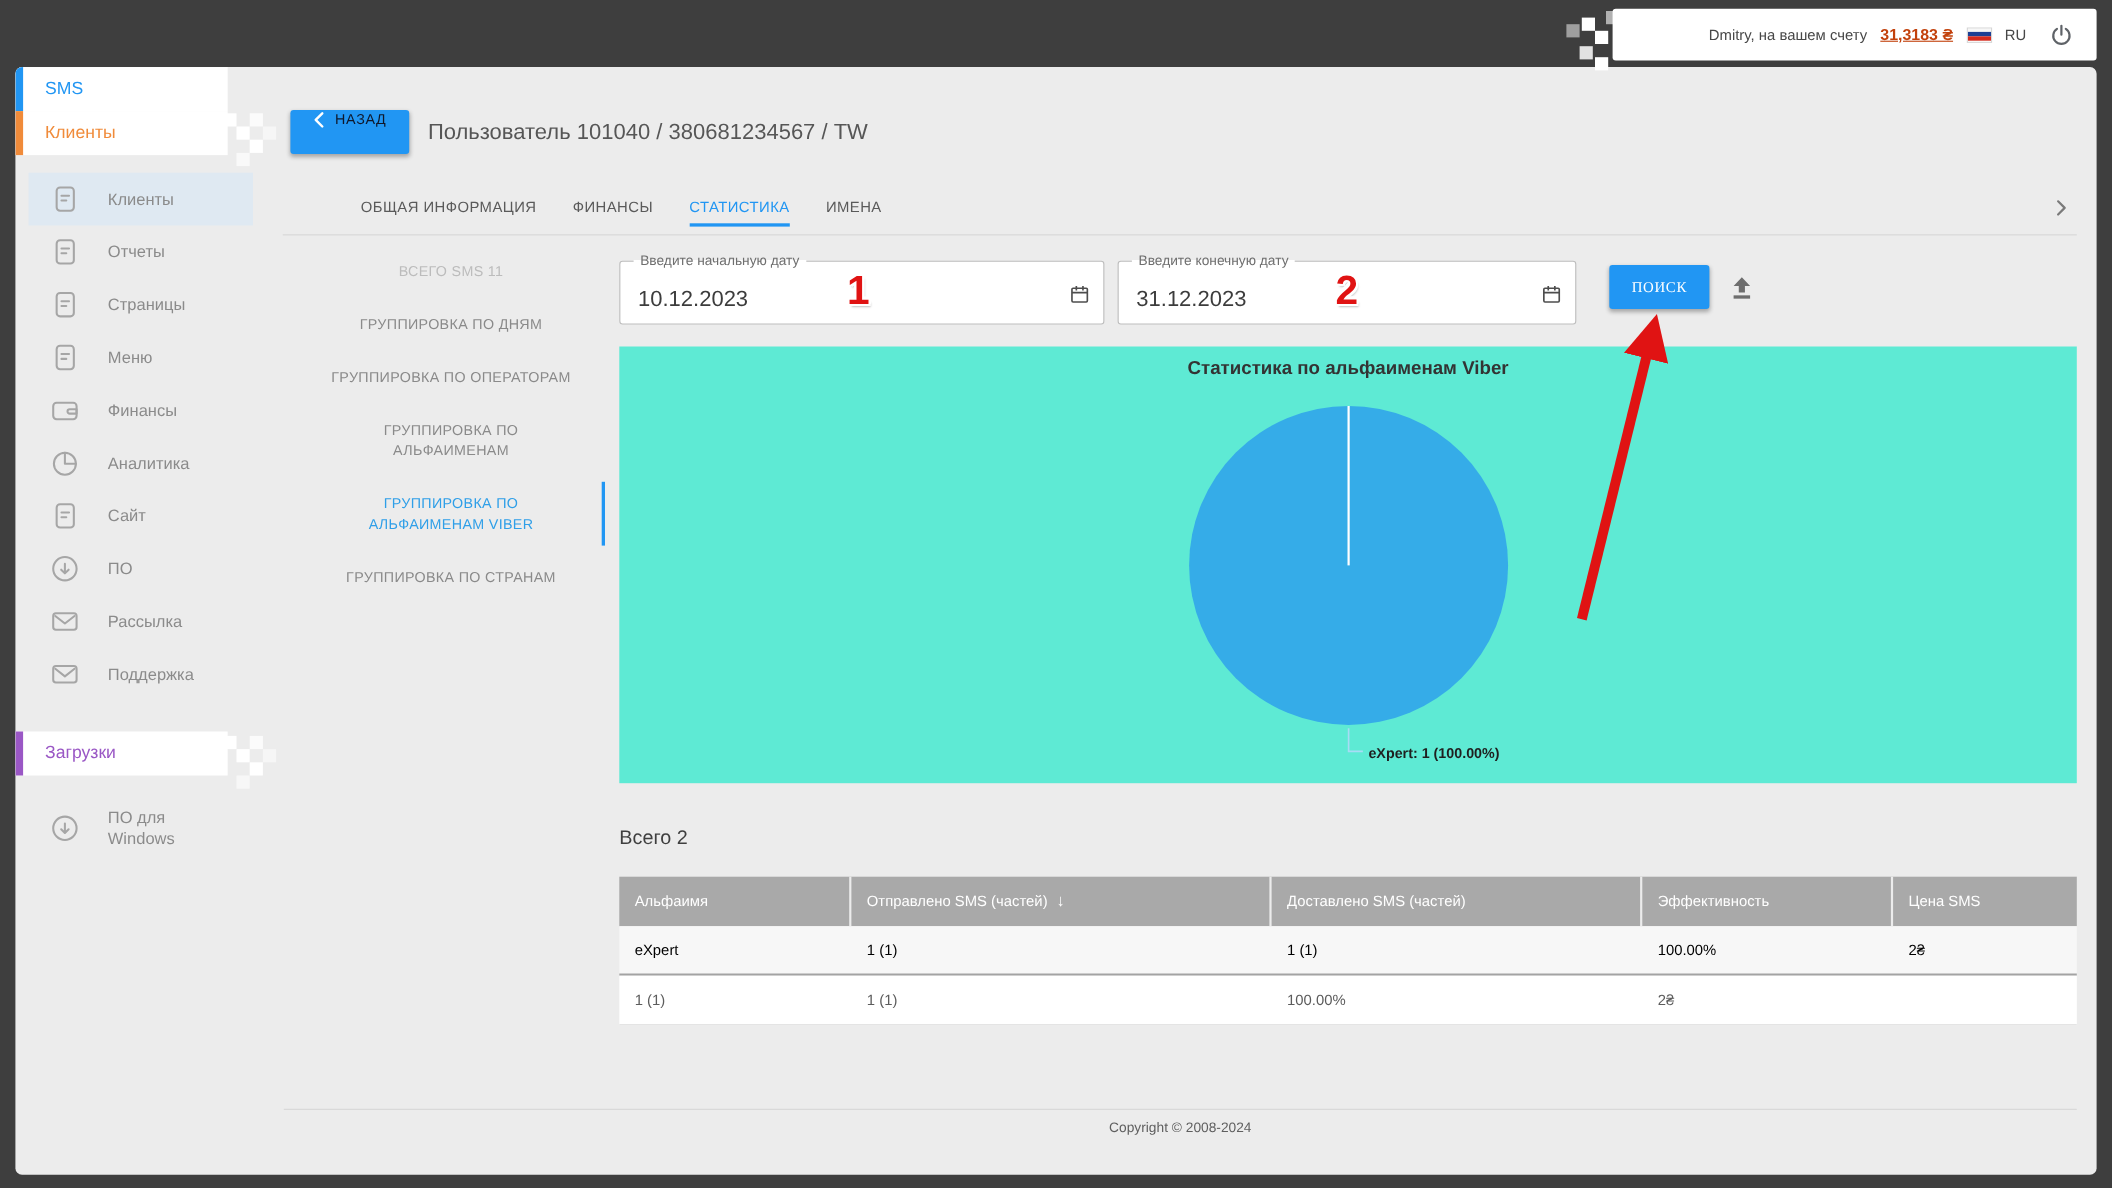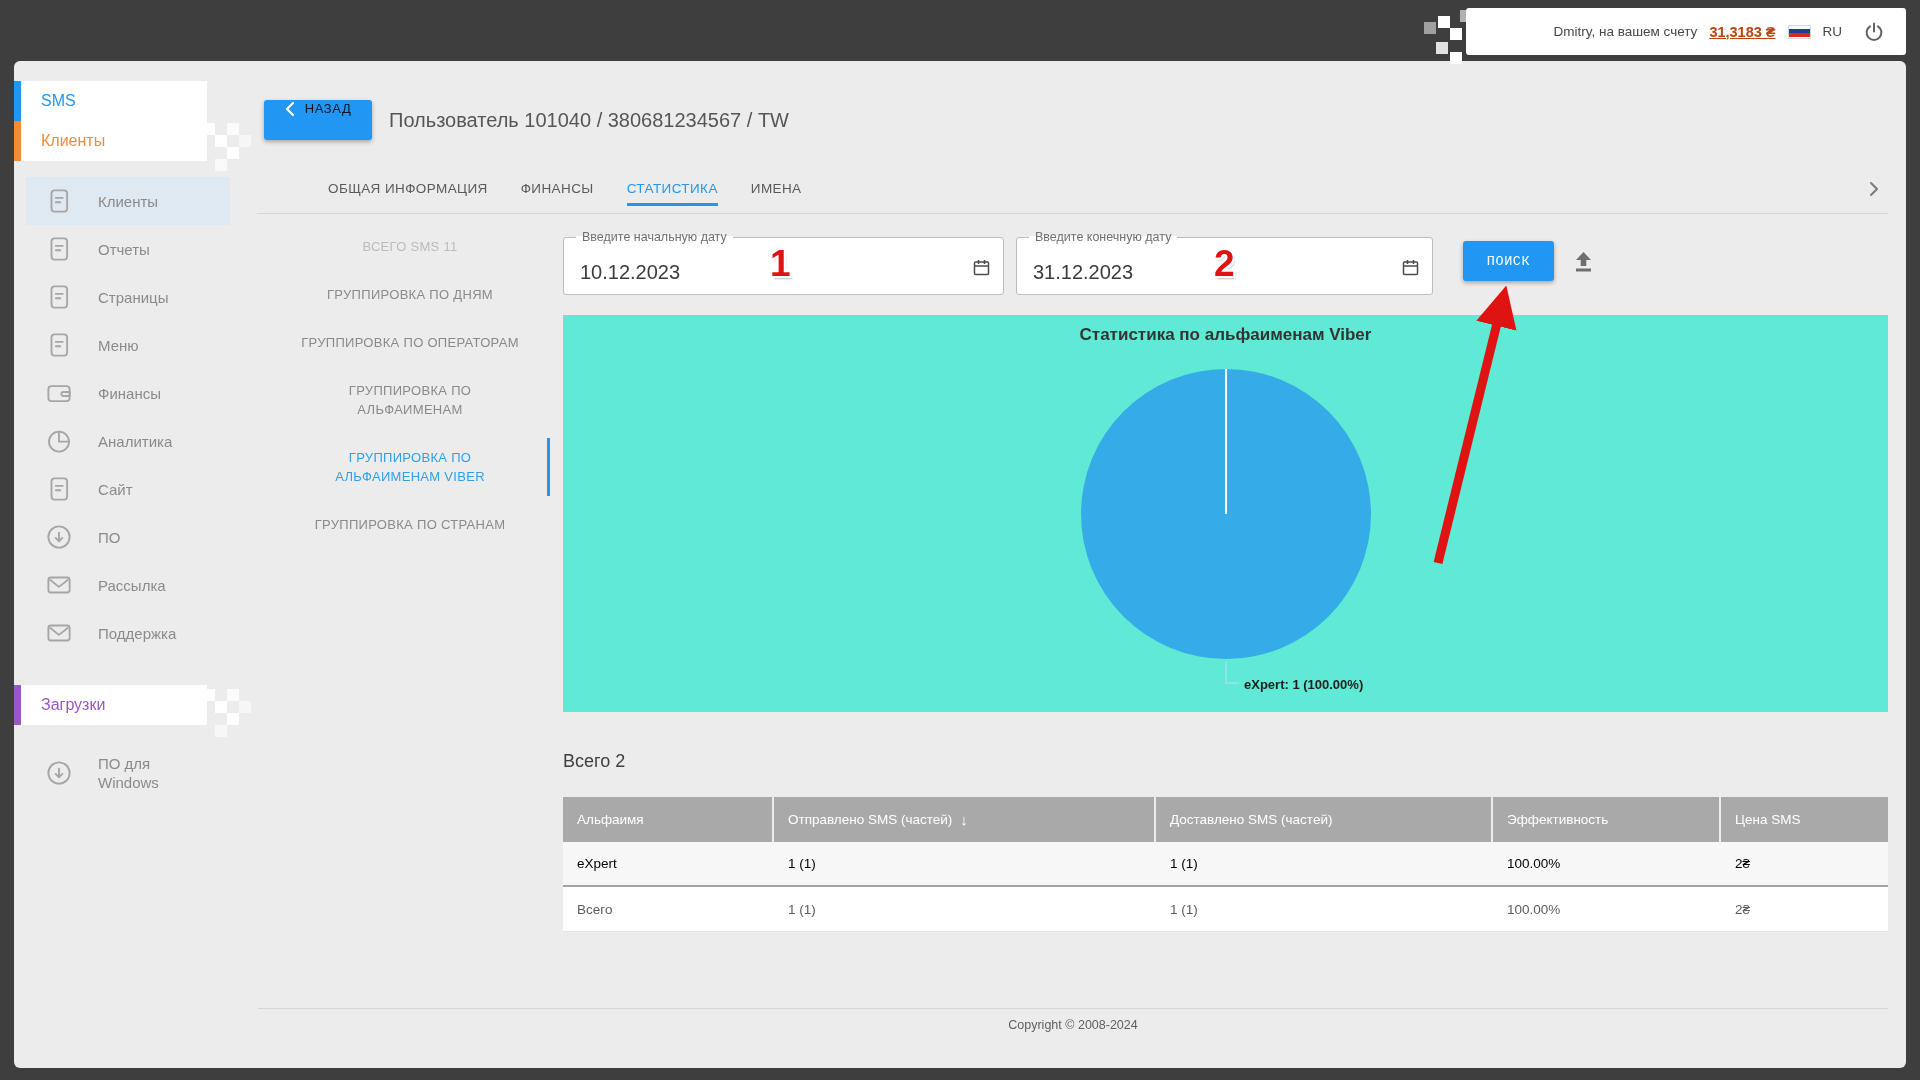--- a/index.html
+++ b/index.html
@@ -28,21 +28,21 @@
     24px 24px 0 #fff,12px 36px 0 rgba(255,255,255,.6),36px 12px 0 rgba(255,255,255,.5);}
 
   
   .app{position:absolute;left:14px;top:61px;width:1892px;height:1007px;background:#ececec;
     border-radius:6px;overflow:hidden;}
 
   
   .sidebar{position:absolute;left:0;top:0;width:243px;height:100%;}
   .group{height:40px;width:193px;background:#fff;display:flex;align-items:center;
     padding-left:20px;font-size:16px;position:relative;cursor:pointer;}
-  .group-sms{margin-top:20px;border-left:7px solid #2196f3;color:#2196f3;}
+  .group-sms{margin-top:0;border-left:7px solid #2196f3;color:#2196f3;}
   .group-clients{border-left:7px solid #f08b3a;color:#f08b3a;}
   .group-downloads{border-left:7px solid #9a57c5;color:#9a57c5;margin-top:28px;}
   .menu{margin-top:16px;}
   .mitem{height:48px;display:flex;align-items:center;gap:24px;margin:0 27px 0 12px;
     padding-left:18px;cursor:pointer;}
   .mitem.active{background:#dfe9f2;}
   .micon{width:30px;height:30px;flex:0 0 30px;}
   .micon *{fill:none;stroke:#a6a6a6;stroke-width:1.5;stroke-linecap:round;stroke-linejoin:round;}
   .mlabel{font-size:15px;color:#8b8b8b;}
   .dl-item{margin-top:18px;height:60px;}
@@ -81,21 +81,21 @@
   .field-end{left:759px;width:417px;}
   .field-label{position:absolute;top:-8px;left:12px;font-size:12.5px;color:#6f6f6f;
     padding:0 6px;background:linear-gradient(to bottom,#ececec 46%,#ffffff 46%);}
   .field input{position:absolute;left:14px;top:20px;height:28px;width:60%;border:none;outline:none;
     font-size:20px;color:#3c3c3c;background:transparent;font-family:inherit;}
   .cal{position:absolute;right:12px;top:20px;width:19px;height:19px;cursor:pointer;}
   .cal *{fill:none;stroke:#4d4d4d;stroke-width:1.5;}
 
   .search-btn{position:absolute;left:1206px;top:180px;width:91px;height:40px;background:#2196f3;
     color:#fff;border:none;border-radius:3px;font-size:13.5px;letter-spacing:.6px;cursor:pointer;
-    box-shadow:0 2px 4px rgba(0,0,0,.3);font-family:Liberation Mono, monospace;}
+    box-shadow:0 2px 4px rgba(0,0,0,.3);font-family:Liberation Serif, serif;}
   .upload{position:absolute;left:1313px;top:187px;width:27px;height:27px;cursor:pointer;}
 
   .annotation{position:absolute;top:182px;font-size:37px;font-weight:bold;color:#e01313;z-index:6;
     text-shadow:-2px 0 #fff,2px 0 #fff,0 -2px #fff,0 2px #fff,2px 2px #fff,-2px -2px #fff,2px 3px 2px rgba(0,0,0,.25);}
   .ann-1{left:513px;}
   .ann-2{left:957px;}
 
   
   .chart-panel{position:absolute;left:306px;top:254px;width:1325px;height:397px;background:#5eead4;}
   .chart-title{position:absolute;left:0;right:0;top:10px;margin:0;text-align:center;
@@ -341,21 +341,20 @@
           </div>
       </div>
       <div class="trow r1">
         <div class="cell">eXpert</div>
         <div class="cell">1 (1)</div>
         <div class="cell">1 (1)</div>
         <div class="cell">100.00%</div>
         <div class="cell">2₴</div>
       </div>
       <div class="trow r2">
-        <div class="cell">Всего</div>
         <div class="cell">1 (1)</div>
         <div class="cell">1 (1)</div>
         <div class="cell">100.00%</div>
         <div class="cell">2₴</div>
       </div>
     </div>
 
     <div class="footer">
       <div class="copyright">Copyright © 2008-2024</div>
     </div>

